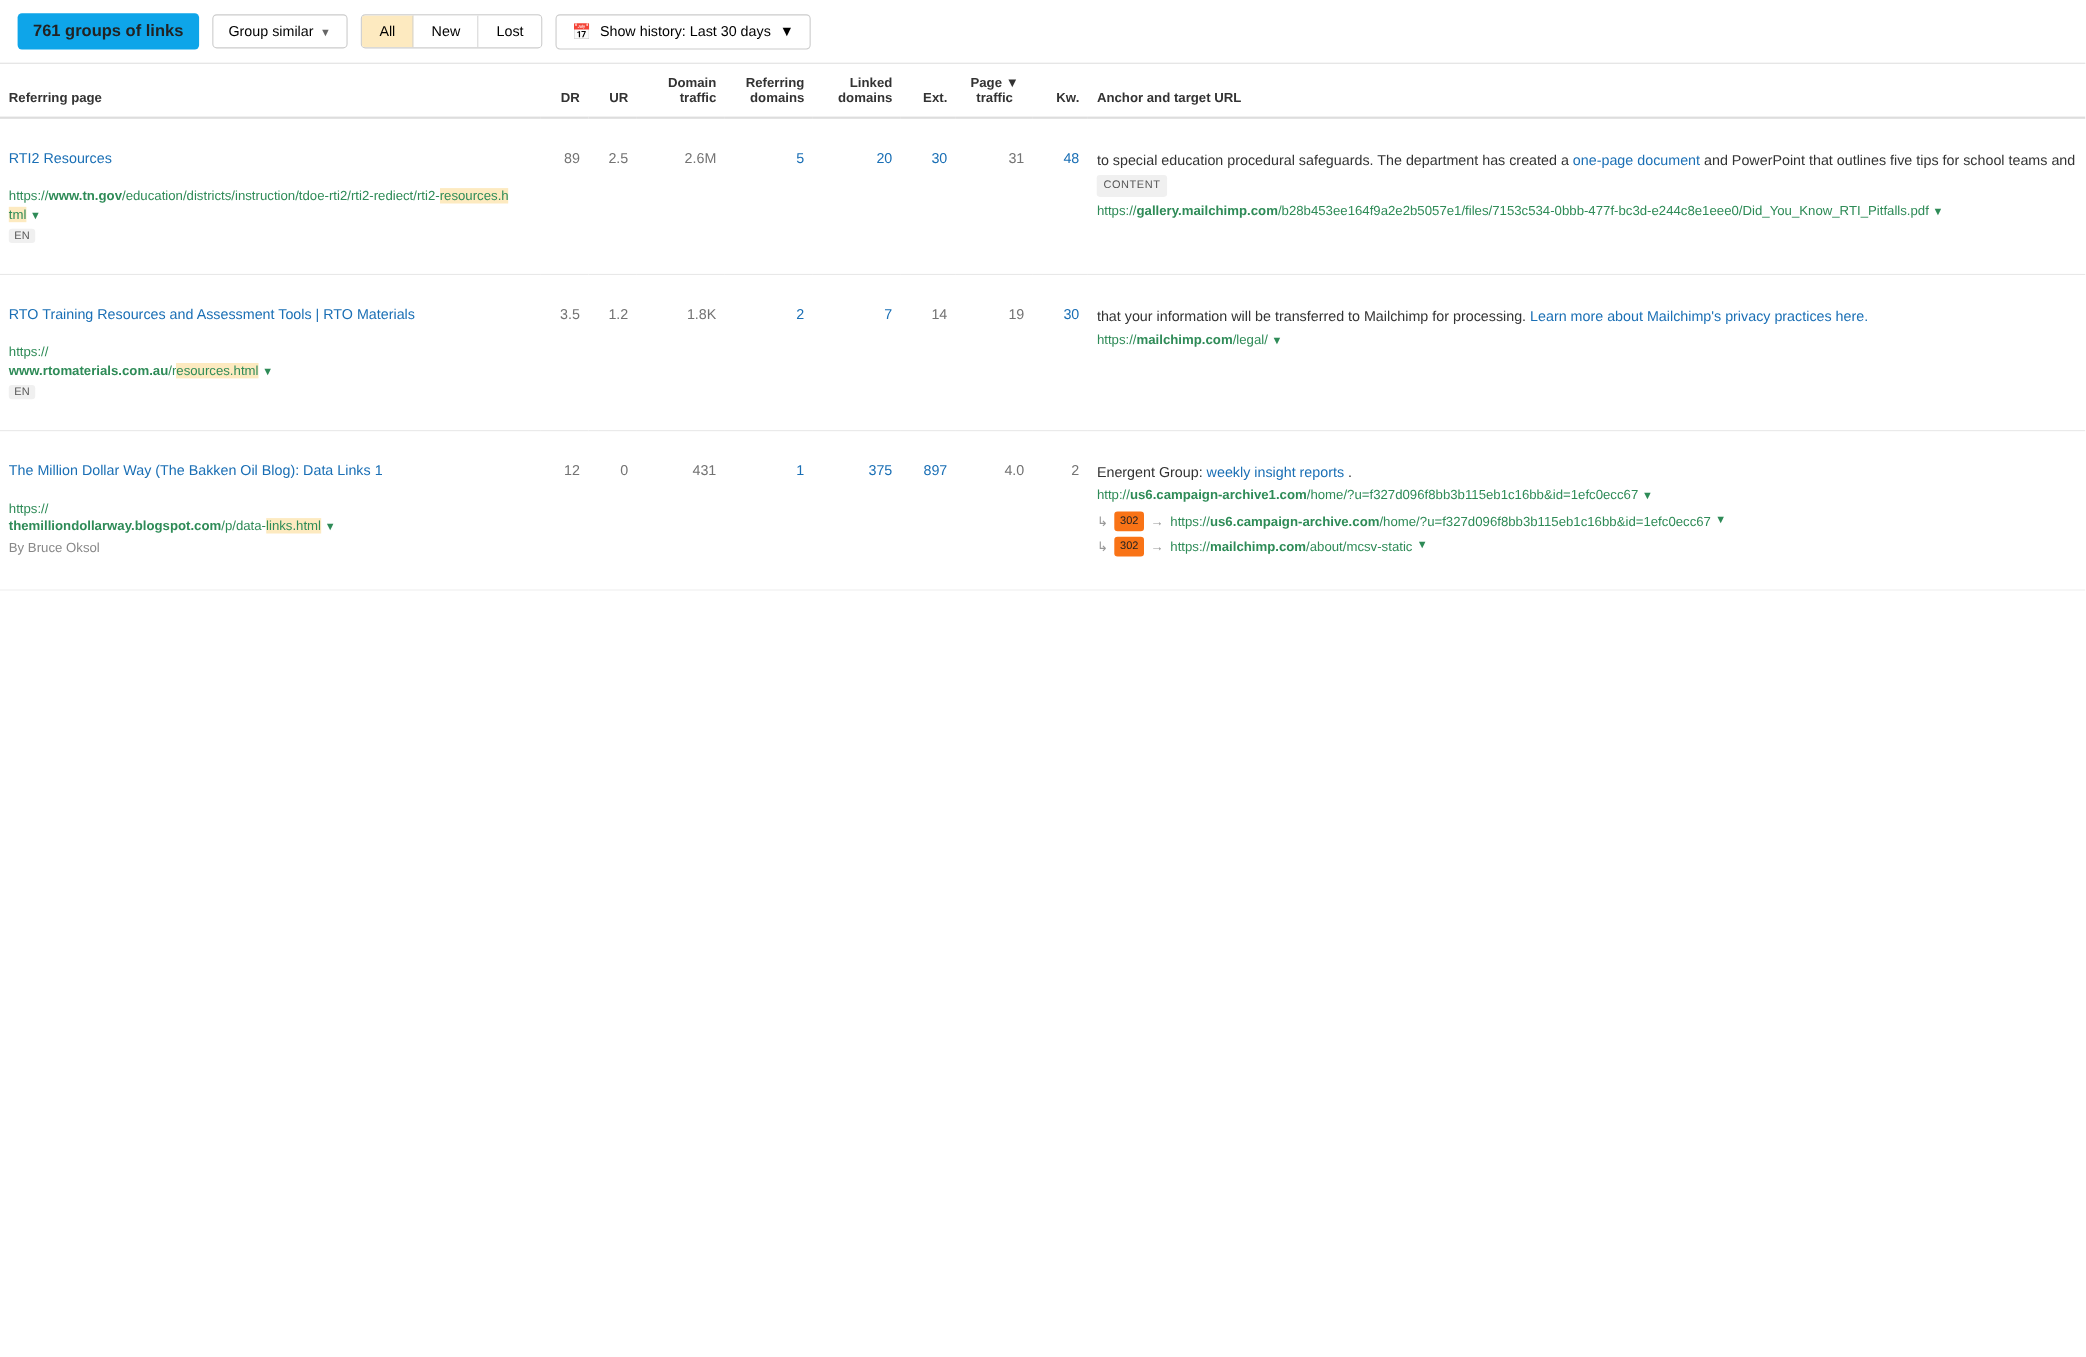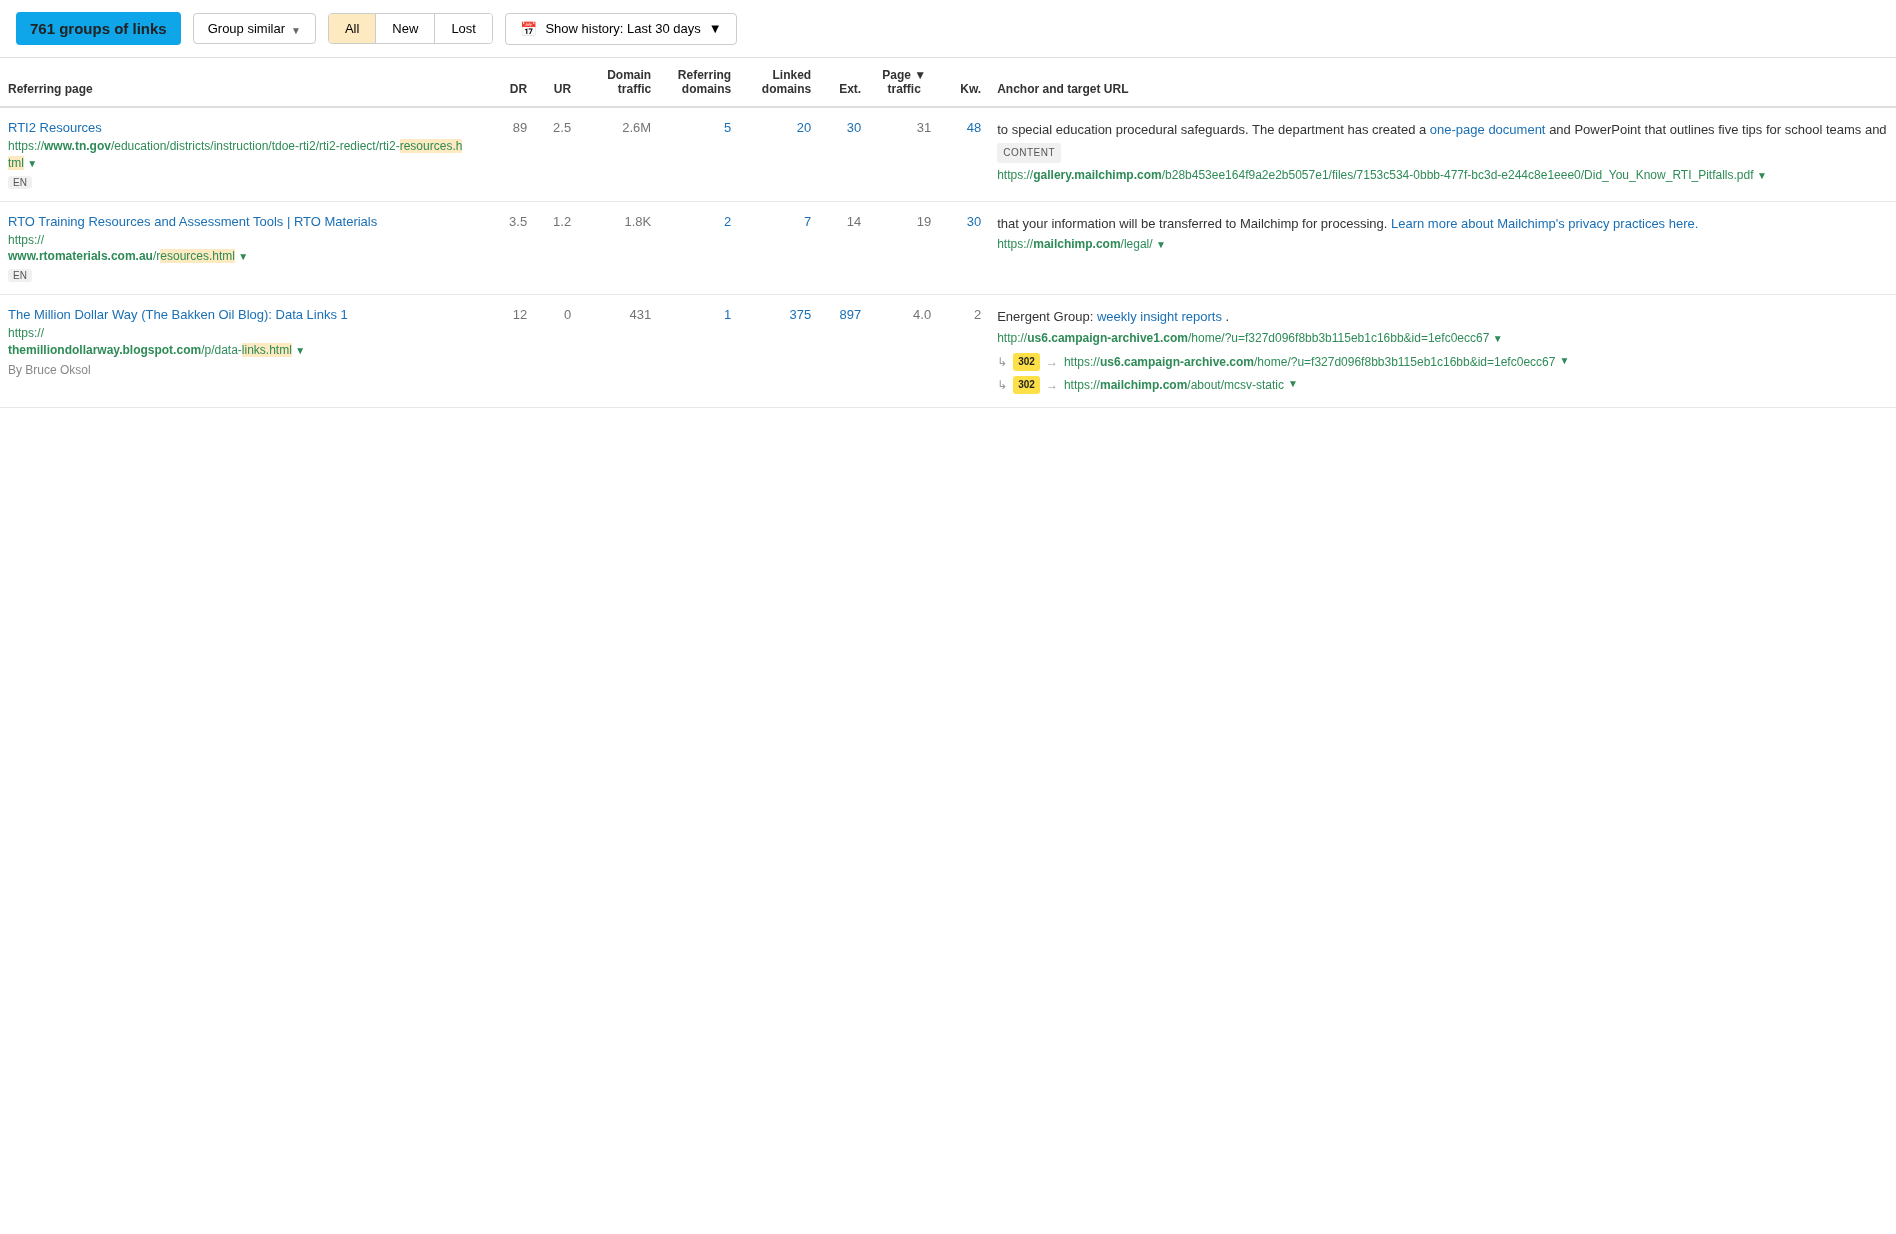--- a/index.html
+++ b/index.html
@@ -40,46 +40,46 @@
     .table-wrap { overflow-x: auto; }
     table { width: 100%; border-collapse: collapse; }
 
     thead th {
       padding: 10px 8px; text-align: left; font-weight: 600; font-size: 12px;
       color: #333; border-bottom: 2px solid #ddd; white-space: nowrap; vertical-align: bottom;
     }
     thead th.sorted { color: #333; text-align: center; }
 
     tbody tr { border-bottom: 1px solid #e8e8e8; }
-    tbody td { padding: 12px 8px; vertical-align: top; font-size: 13px; }
+    tbody td { padding: 28px 8px; vertical-align: top; font-size: 13px; }
 
     .ref-page-cell { max-width: 260px; }
     .ref-page-title { color: #1a6fb5; font-weight: 500; font-size: 13px; cursor: pointer; }
-    .ref-page-url { color: #2e8b57; font-size: 12px; word-break: break-all; line-height: 1.4; margin-top: 3px; }
+    .ref-page-url { color: #2e8b57; font-size: 12px; word-break: break-all; line-height: 1.4; margin-top: 19px; }
     .ref-page-url strong { font-weight: 700; }
     .ref-page-url .highlight { background: #fdeac0; }
     .ref-page-url .dropdown-arrow { color: #2e8b57; font-size: 10px; cursor: pointer; }
     .lang-badge { display: inline-block; background: #f0f0f0; color: #555; font-size: 10px; padding: 1px 5px; border-radius: 3px; margin-top: 4px; }
 
     .num-cell { text-align: right; white-space: nowrap; }
     .link-num { color: #1a6fb5; cursor: pointer; }
     .plain-num { color: #737373; }
 
     .anchor-cell { max-width: 480px; line-height: 1.6; font-size: 13px; color: #333; margin-left: 36px; }
     .anchor-url { color: #2e8b57; word-break: break-all; font-size: 12px; }
     .anchor-url strong { font-weight: 700; }
     .content-badge {
       display: inline-block; background: #f0f0f0; color: #555; font-size: 10px;
       padding: 2px 6px; border-radius: 3px; letter-spacing: 0.5px; margin: 2px 0;
     }
     .redirect-row { display: flex; align-items: flex-start; gap: 4px; margin-top: 4px; font-size: 12px; }
     .redirect-arrow { color: #999; margin-right: 2px; }
     .badge-302 {
-      display: inline-block; background: #fde047; color: #222; font-size: 10px;
-      font-weight: 700; padding: 1px 5px; border-radius: 3px; white-space: nowrap;
+      display: inline-block; background: #f97316; color: #222; font-size: 10px;
+      font-weight: 400; padding: 1px 5px; border-radius: 3px; white-space: nowrap;
     }
     .inline-link { color: #1a6fb5; cursor: pointer; }
 
     .col-dr { width: 44px; }
     .col-ur { width: 44px; }
     .col-dt { width: 80px; }
     .col-rd { width: 80px; }
     .col-ld { width: 80px; }
     .col-ext { width: 50px; }
     .col-pt { width: 70px; }

